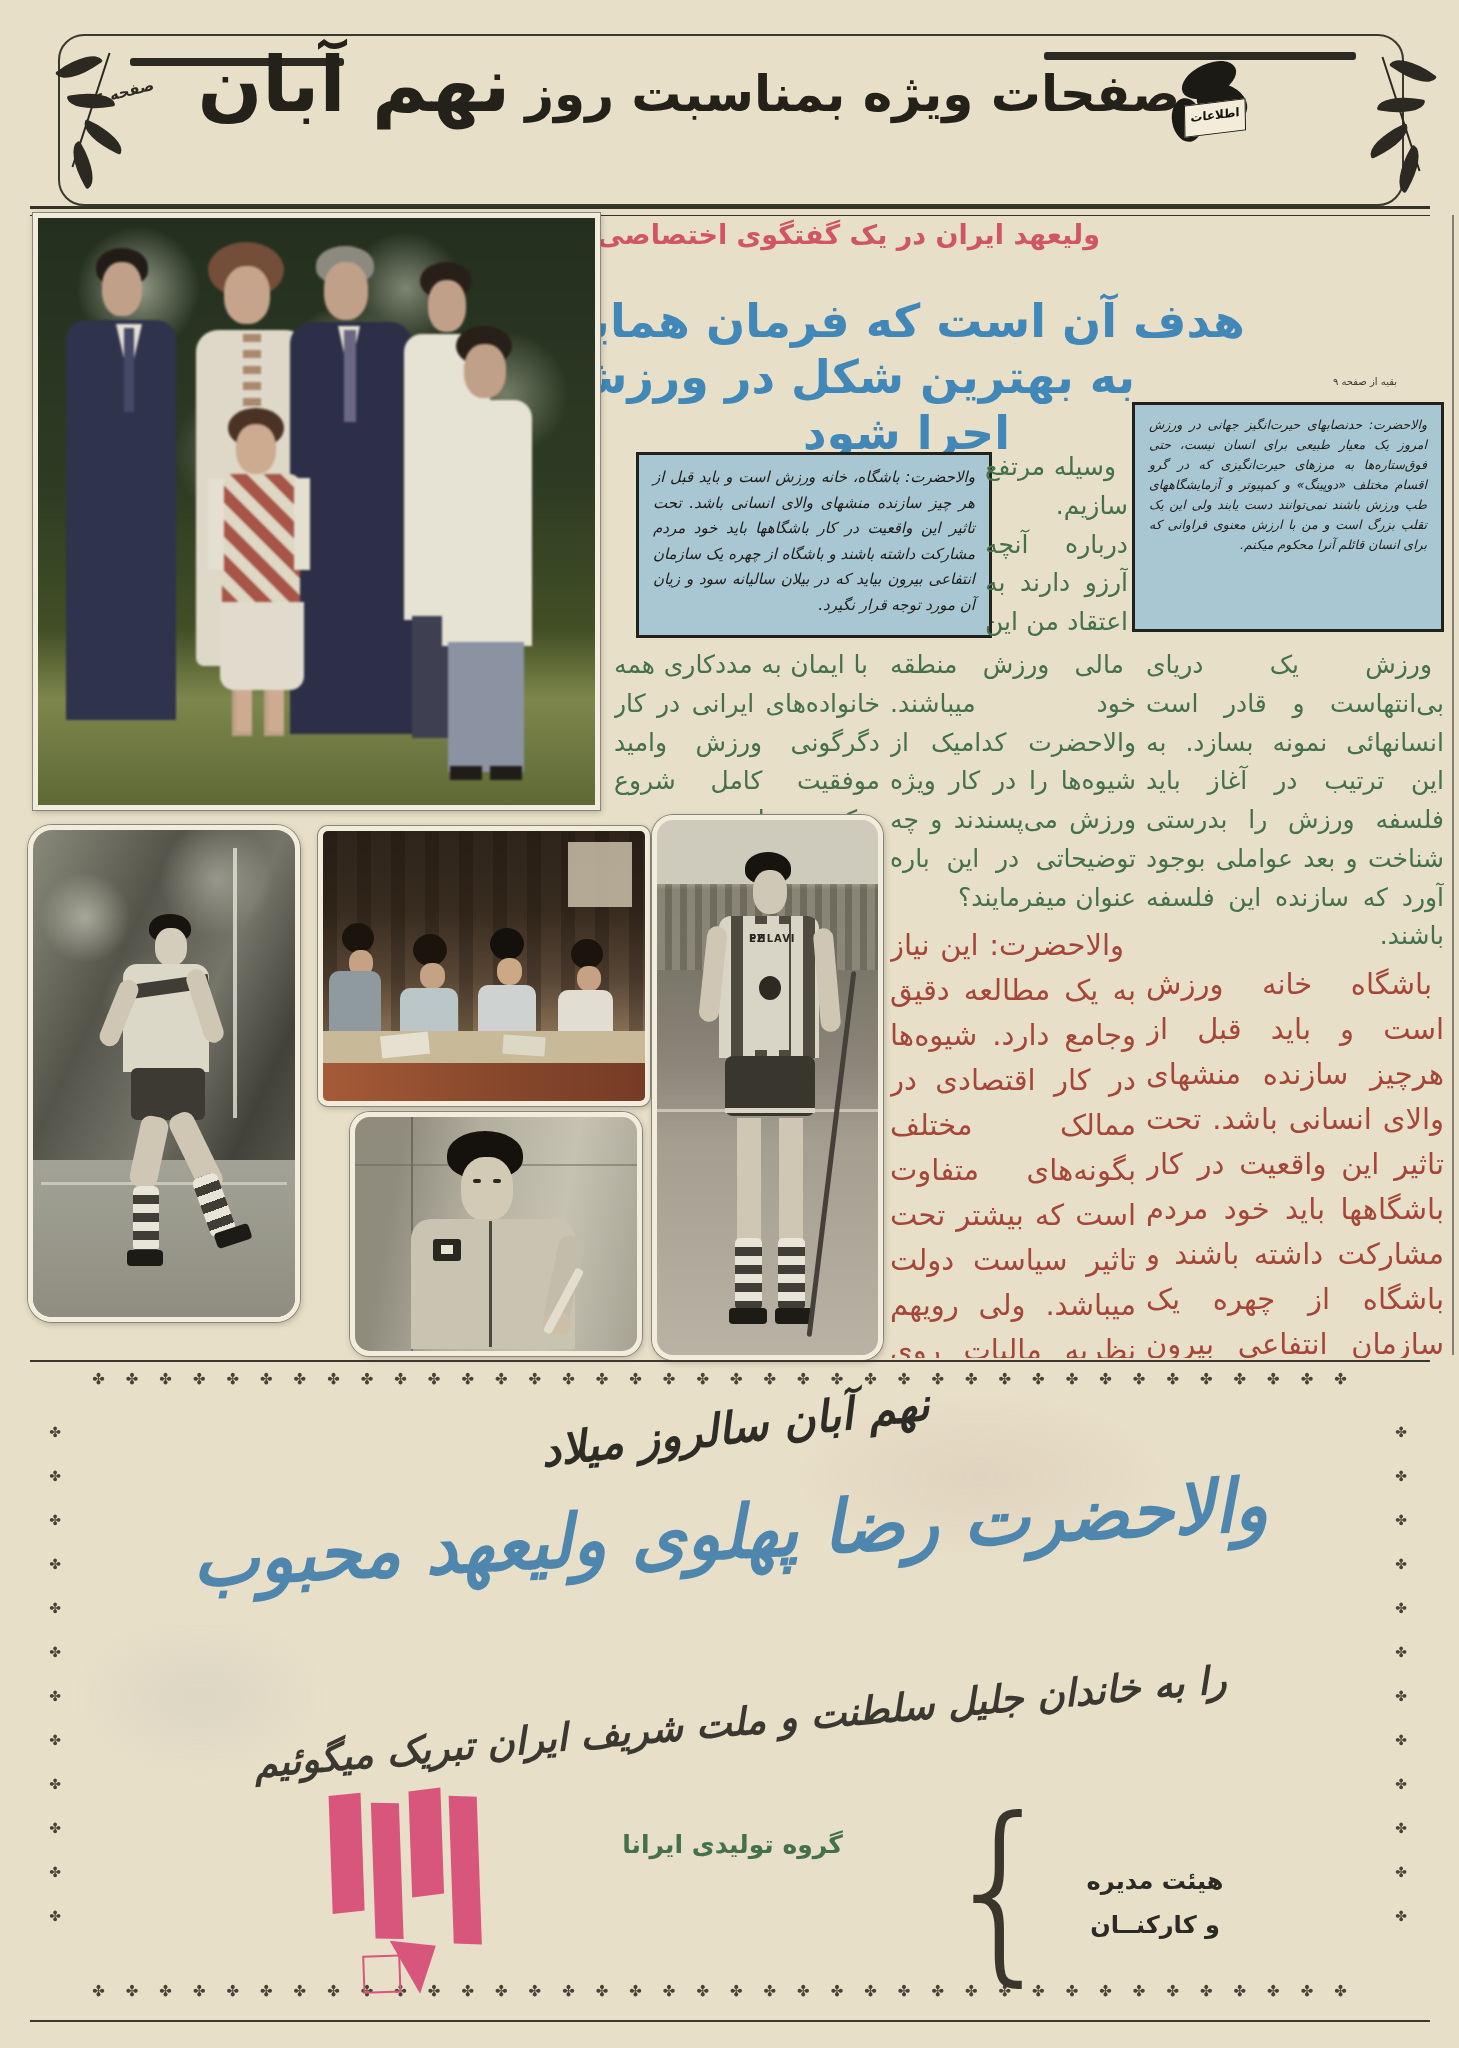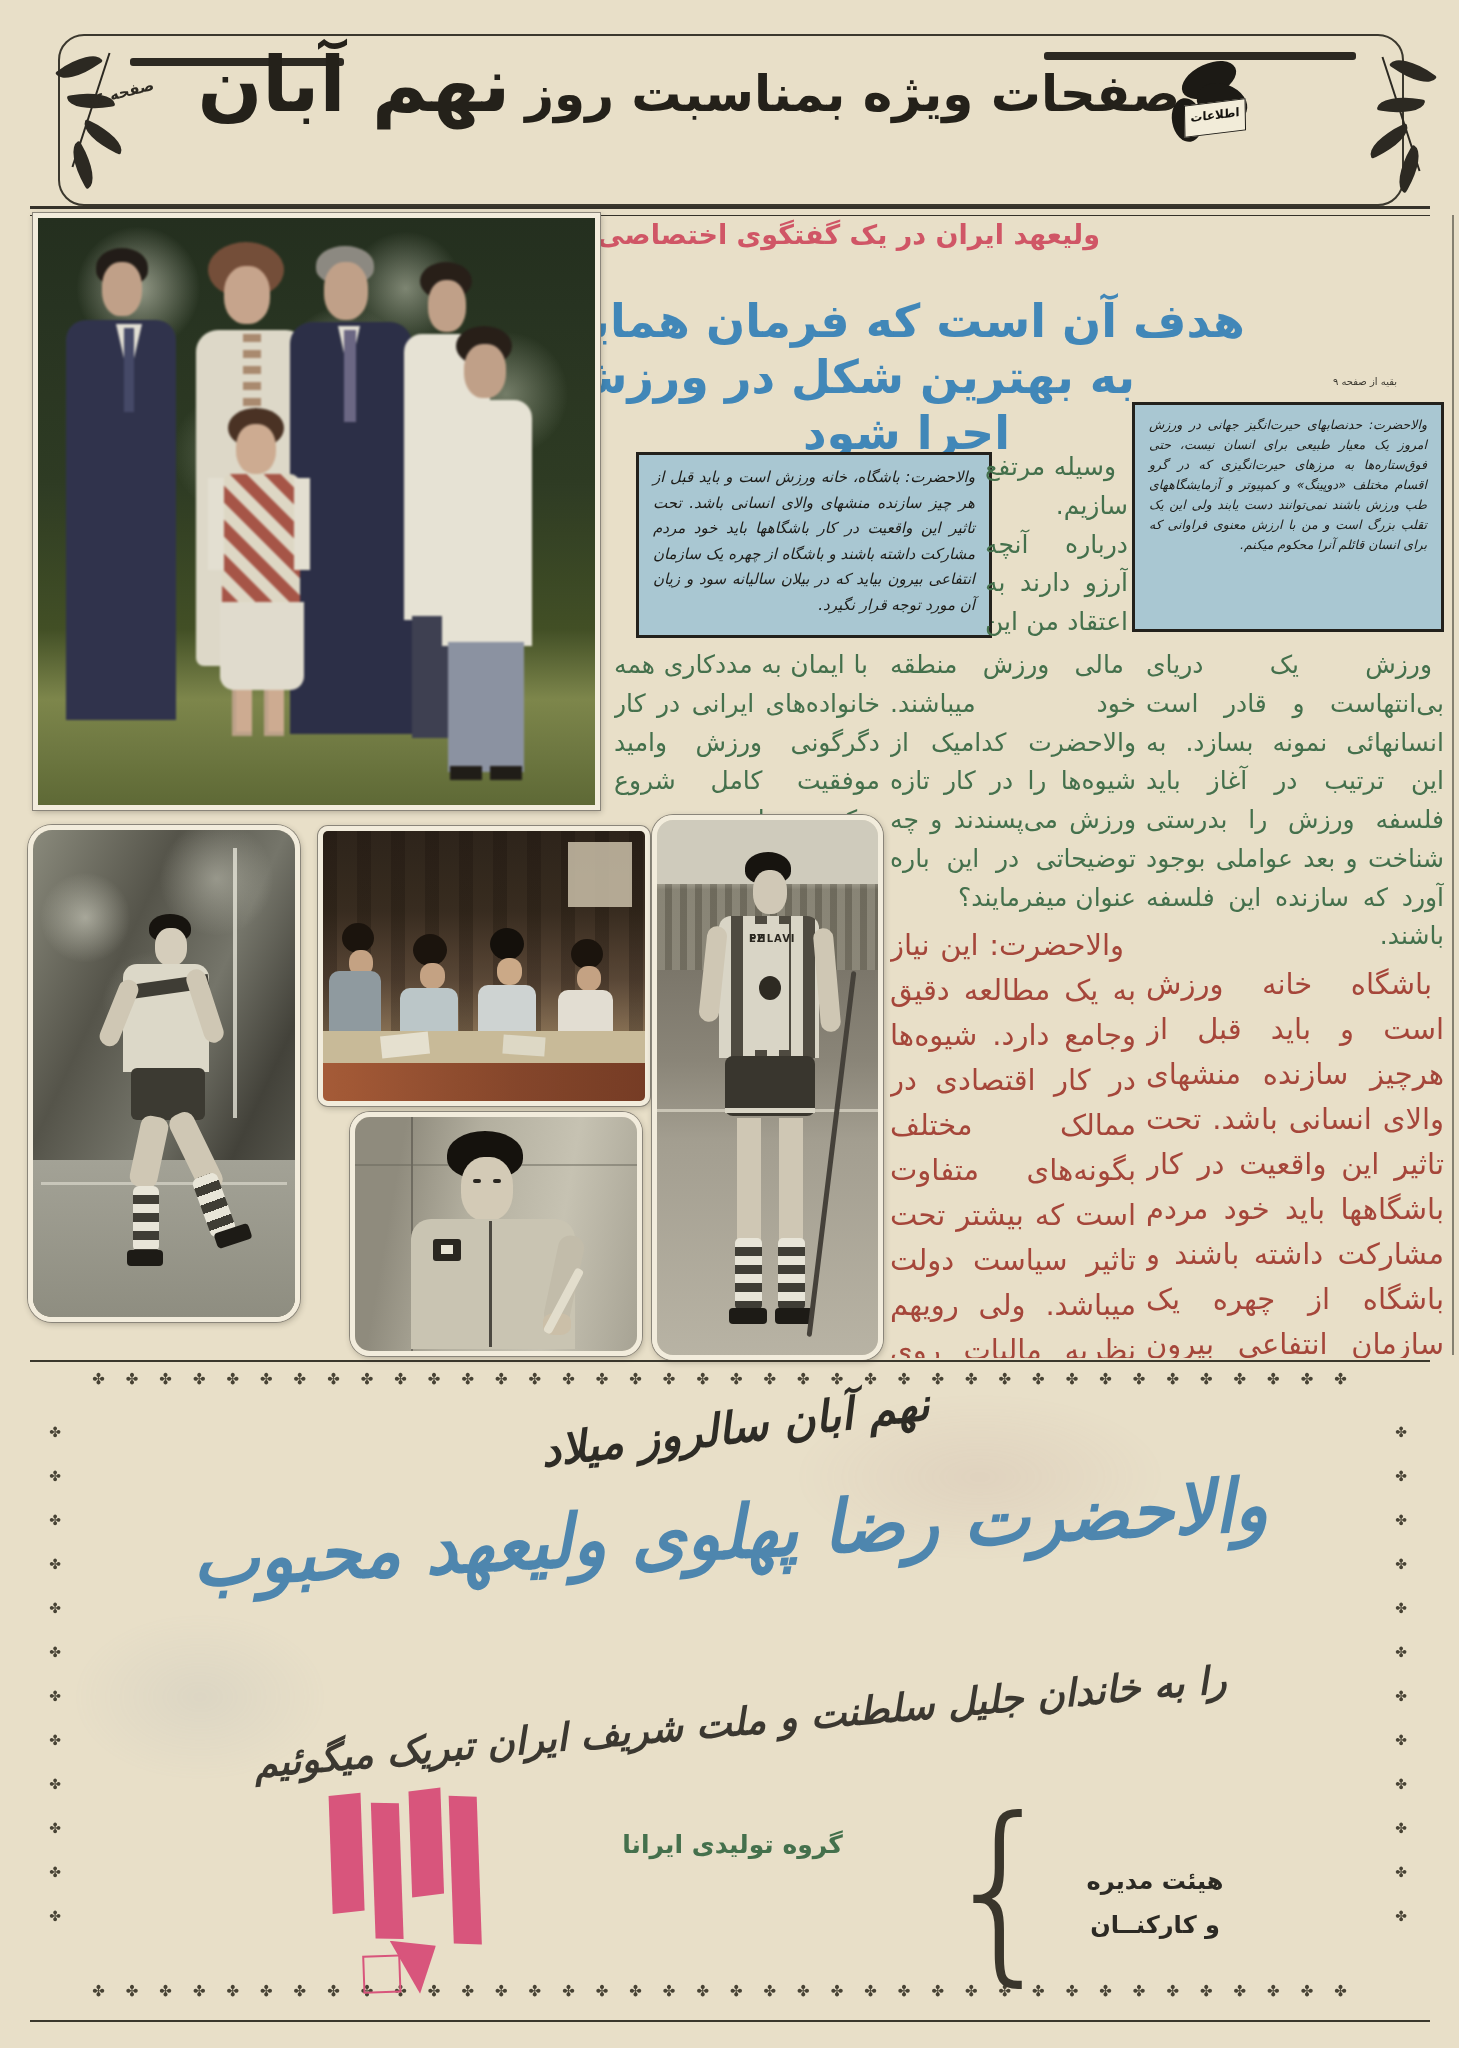--- a/index.html
+++ b/index.html
@@ -158,21 +158,21 @@
   <div class="abs qbox r">والاحضرت: حدنصابهای حیرت‌انگیز جهانی در ورزش امروز یک معیار طبیعی برای انسان نیست، حتی فوق‌ستاره‌ها به مرزهای حیرت‌انگیزی که در گرو اقسام مختلف «دوپینگ» و کمپیوتر و آزمایشگاههای طب ورزش باشند نمی‌توانند دست یابند ولی این یک تقلب بزرگ است و من با ارزش معنوی فراوانی که برای انسان قائلم آنرا محکوم میکنم.</div>
   <div class="abs qbox c">والاحضرت: باشگاه، خانه ورزش است و باید قبل از هر چیز سازنده منشهای والای انسانی باشد. تحت تاثیر این واقعیت در کار باشگاهها باید خود مردم مشارکت داشته باشند و باشگاه از چهره یک سازمان انتفاعی بیرون بیاید که در بیلان سالیانه سود و زیان آن مورد توجه قرار نگیرد.</div>
 
   <div class="abs body-col col-small">
       <p class="comp-0">وسیله مرتفع سازیم. درباره آنچه آرزو دارند به اعتقاد من این یکی از اساسی‌ترین برنامه‌ها میتواند باشد.</p>
     </div>
   <div class="abs body-col col-a">
       <p class="comp-0">با ایمان به مددکاری همه خانواده‌های ایرانی در کار دگرگونی ورزش وامید موفقیت کامل شروع میکنیم وبرای رسیدن به هدفهای سازنده پدر تاجدارم شاهنشاه آریامهر در «فرمان مخصوص» که برای بازسازی ورزش صادر فرموده‌اند لحظه‌ای درنگ نخواهیم کرد.</p>
     </div>
   <div class="abs body-col col-b">
-      <p class="comp-0">مالی ورزش منطقه خود میباشند. والاحضرت کدامیک از شیوه‌ها را در کار تازه ورزش می‌پسندند و چه توضیحاتی در این باره عنوان میفرمایند؟</p>
+      <p class="comp-0">مالی ورزش منطقه خود میباشند. والاحضرت کدامیک از شیوه‌ها را در کار ویژه ورزش می‌پسندند و چه توضیحاتی در این باره عنوان میفرمایند؟</p>
       <p class="comp-1">والاحضرت: این نیاز به یک مطالعه دقیق وجامع دارد. شیوه‌ها در کار اقتصادی در ممالک مختلف بگونه‌های متفاوت است که بیشتر تحت تاثیر سیاست دولت میباشد. ولی رویهم نظریه مالیات روی مواد مصرفی مضر بسود ورزش فکر میکنم جالب و تازه باشد، چون از هر دو طرف بسود سلامت جامعه میباشد.</p>
     </div>
   <div class="abs body-col col-c">
       <p class="comp-0">ورزش یک دریای بی‌انتهاست و قادر است انسانهائی نمونه بسازد. به این ترتیب در آغاز باید فلسفه ورزش را بدرستی شناخت و بعد عواملی بوجود آورد که سازنده این فلسفه باشند.</p>
       <p class="comp-1">باشگاه خانه ورزش است و باید قبل از هرچیز سازنده منشهای والای انسانی باشد. تحت تاثیر این واقعیت در کار باشگاهها باید خود مردم مشارکت داشته باشند و باشگاه از چهره یک سازمان انتفاعی بیرون بیاید. واین به مطالعه ـ جستجوی راههای اصولی وبرنامه‌ریزی محتاج است.</p>
     </div>
 
   <div class="abs photo ph-family">
     <div class="art fam-bg">
       <div class="art fig-layer">

